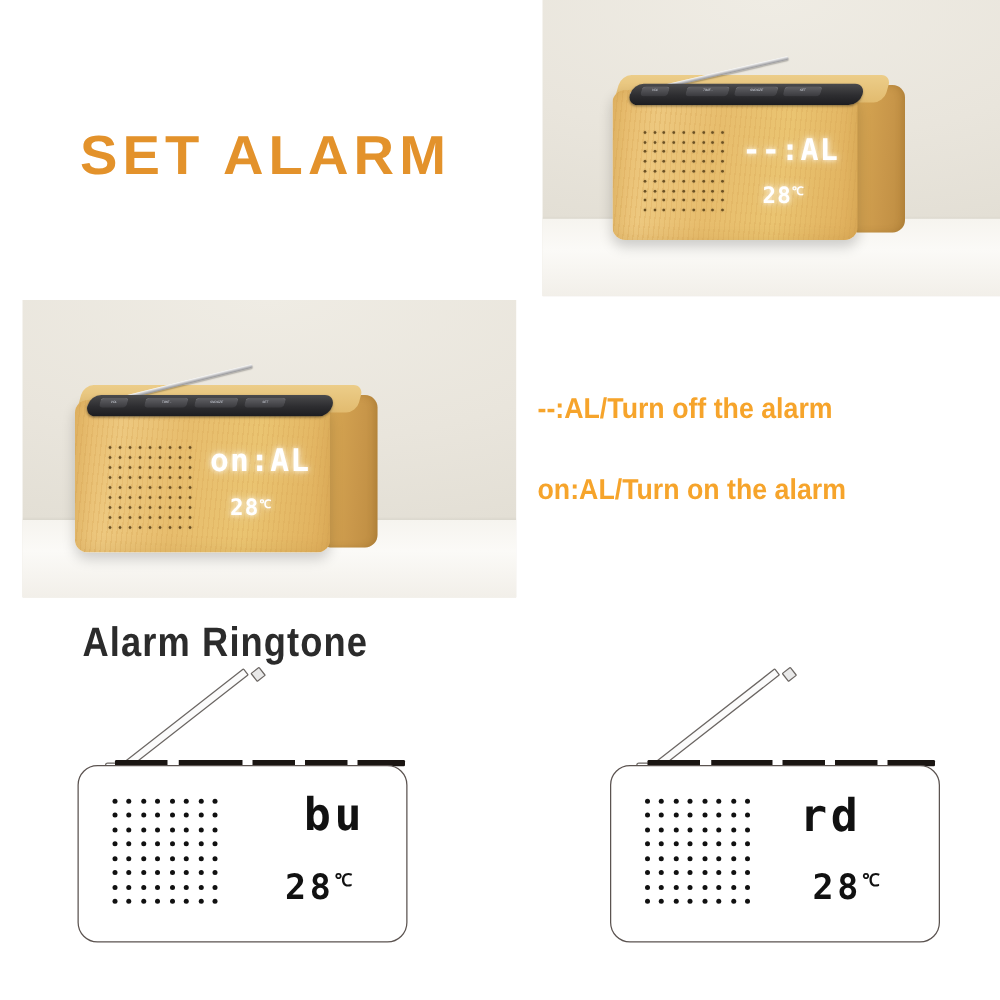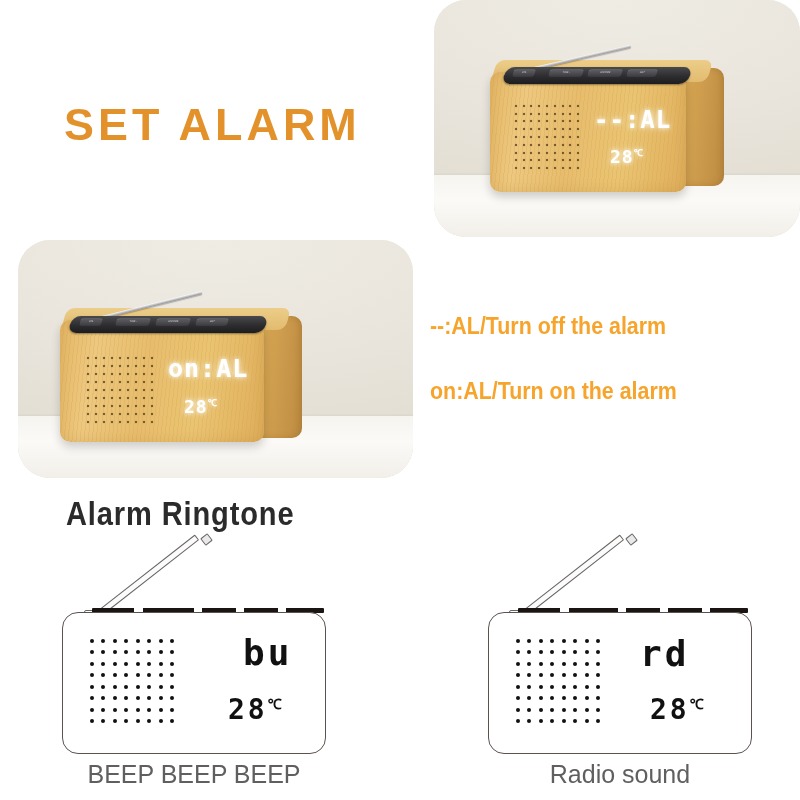--- a/index.html
+++ b/index.html
@@ -9,21 +9,20 @@
     font-family: "Liberation Sans", sans-serif;
     overflow: hidden;
   }
   #page { position: relative; width: 800px; height: 800px; background:#fff; }
 
   
   .photo {
     position: absolute;
     overflow: hidden;
     background: #f2efe9;
-    border-radius: 32px;
   }
   .photo-bg {
     position:absolute; inset:0;
     background:
       radial-gradient(ellipse 120% 80% at 50% 0%, #efece4 0%, #e9e5dc 60%, #e3dfd5 100%);
   }
   .photo-table {
     position:absolute; left:-5%; right:-5%; bottom:0; height:26%;
     background: linear-gradient(180deg, #f6f4ef 0%, #fbfaf7 40%, #f2efe9 100%);
     box-shadow: 0 -1px 2px rgba(0,0,0,0.05);
@@ -537,21 +536,20 @@
         <i></i>
         <i></i>
         <i></i>
     </div>
 
     <div class="draw-led" style="left:227px; top:102px; font-size:36px;margin-left:16px;">bu</div>
     <div class="draw-led" style="left:228px; top:163px; font-size:28px;">
       <span>28</span><span class="deg">℃</span>
     </div>
 
-    <div class="draw-caption" style="left:42px; top:230px; width:304px;">BEEP BEEP BEEP</div>
   </div>
 
   <div class="draw" style="left:400px; top:530px; width:400px; height:270px;">
 
     <div class="ant-wrap" style="left:105px; top:8px; width:150px; height:90px;">
       <div class="ant-rod" style="left:13px; top:77px; width:132px; transform:rotate(-38deg);"></div>
       <div class="ant-pivot" style="left:4px; top:72px;"></div>
       <div class="ant-tip" style="left:122px; top:-3px; transform:rotate(-38deg);"></div>
     </div>
 
@@ -629,16 +627,15 @@
         <i></i>
         <i></i>
         <i></i>
     </div>
 
     <div class="draw-led" style="left:240px; top:103px; font-size:36px;">rd</div>
     <div class="draw-led" style="left:250px; top:163px; font-size:28px;">
       <span>28</span><span class="deg">℃</span>
     </div>
 
-    <div class="draw-caption" style="left:68px; top:230px; width:304px;">Radio sound</div>
   </div>
 
 </div>
 
 </body></html>

